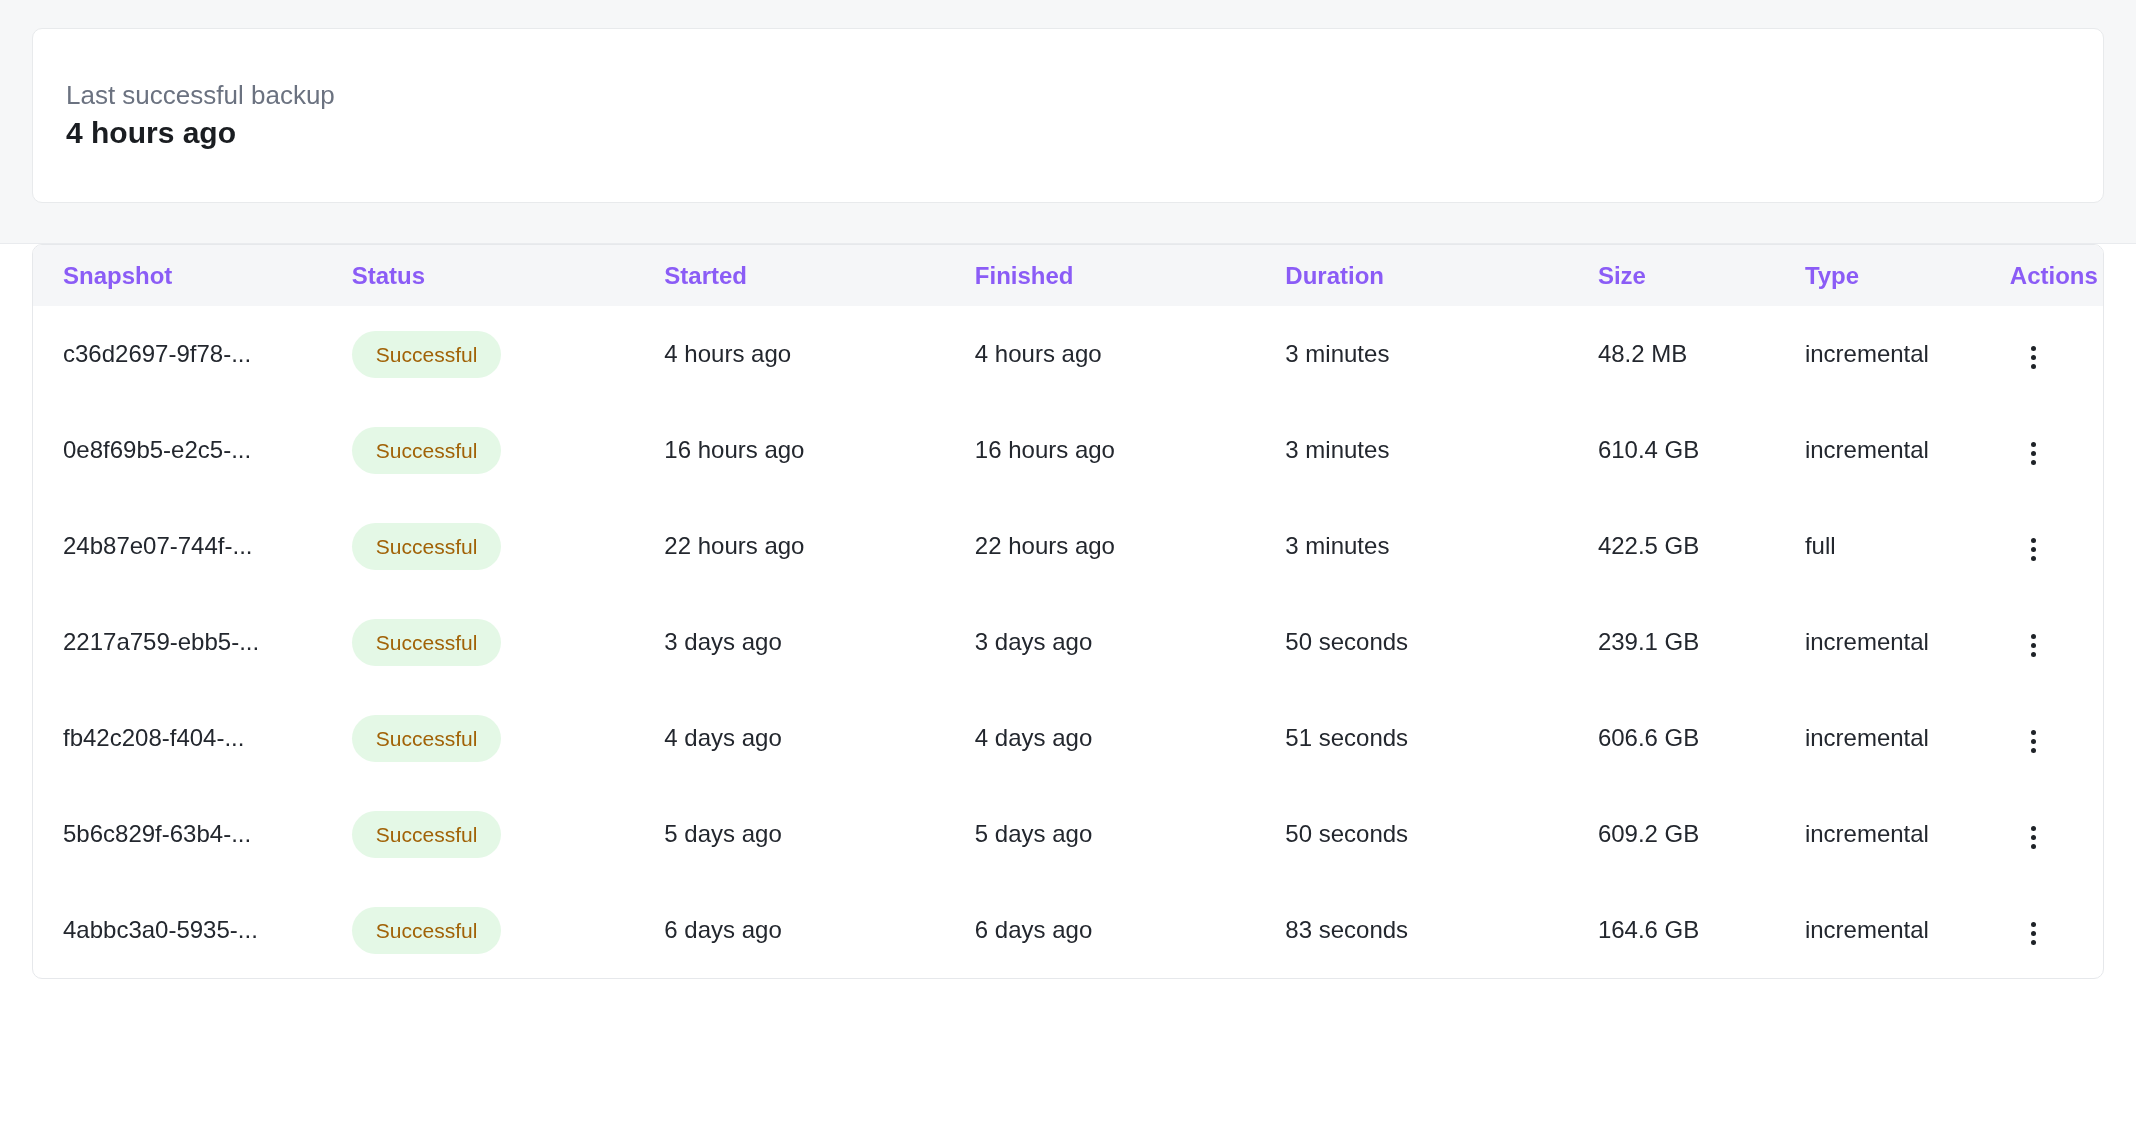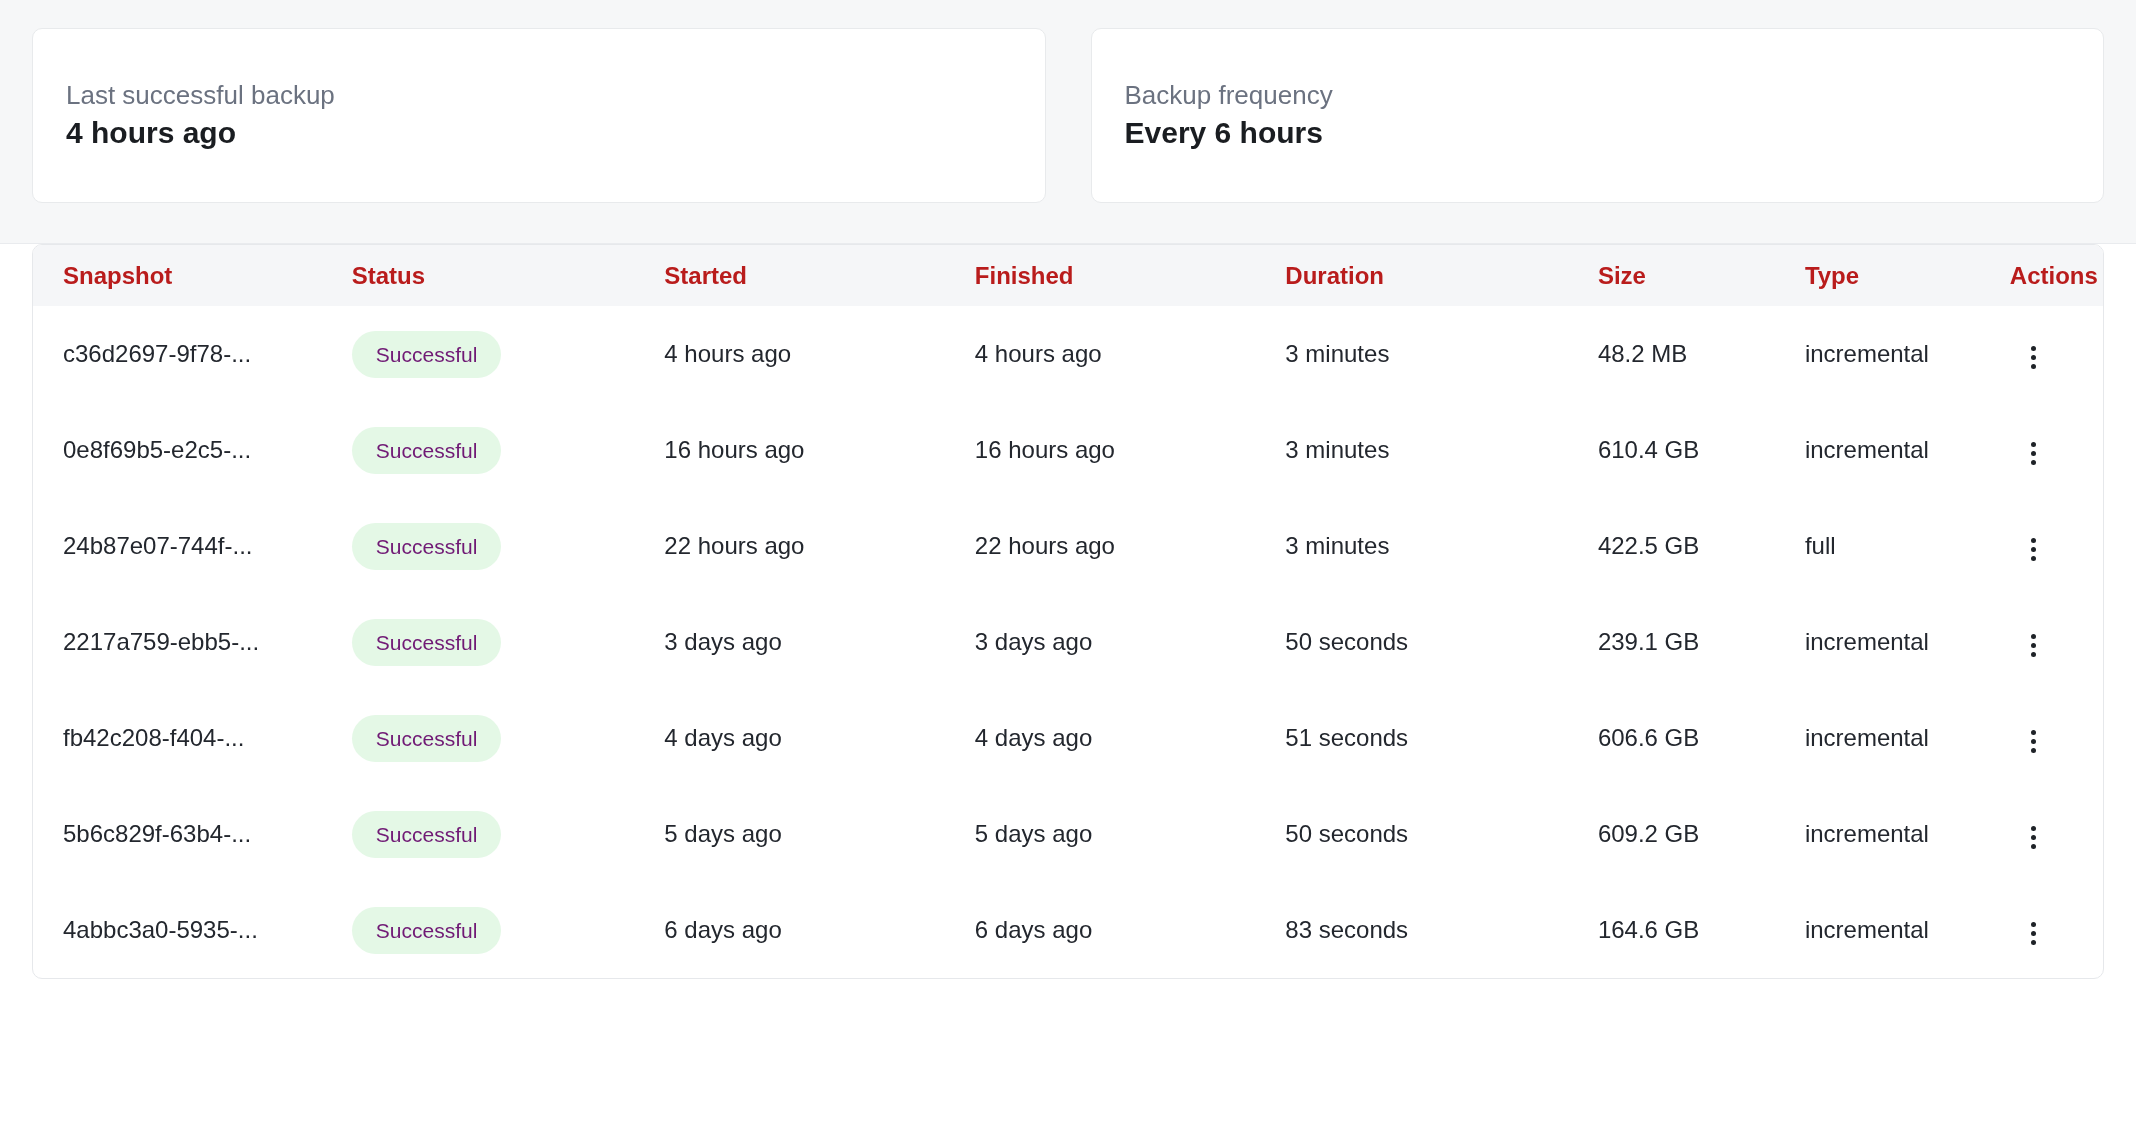--- a/index.html
+++ b/index.html
@@ -68,39 +68,39 @@
     table-layout: fixed;
   }
   thead tr {
     background: #f5f6f8;
     height: 61px;
   }
   th {
     text-align: left;
     font-size: 24px;
     font-weight: 600;
-    color: #b91c1c;
+    color: #8b5cf6;
     padding: 0;
     white-space: nowrap;
   }
   th.c-snap { padding-left: 30px; }
   tbody tr { height: 96px; }
   td {
     font-size: 24px;
     color: #23272e;
     padding: 0;
     vertical-align: middle;
     white-space: nowrap;
   }
   td.c-snap { padding-left: 30px; }
 
   .badge {
     display: inline-block;
     background: #e4f8e6;
-    color: #701a75;
+    color: #a16207;
     font-size: 21px;
     font-weight: 500;
     line-height: 1;
     padding: 13px 24px;
     border-radius: 9999px;
   }
 
   .kebab {
     width: 44px;
     height: 44px;
@@ -123,24 +123,20 @@
   }
 </style>
 </head>
 <body>
 
 <div class="stats-band">
   <div class="stat-card">
     <div class="stat-label">Last successful backup</div>
     <div class="stat-value">4 hours ago</div>
   </div>
-  <div class="stat-card">
-    <div class="stat-label">Backup frequency</div>
-    <div class="stat-value">Every 6 hours</div>
-  </div>
 </div>
 
 <div class="main">
 
   <div class="table-wrap">
     <table>
       <colgroup>
         <col style="width:15.4%">
         <col style="width:15.1%">
         <col style="width:15.0%">

